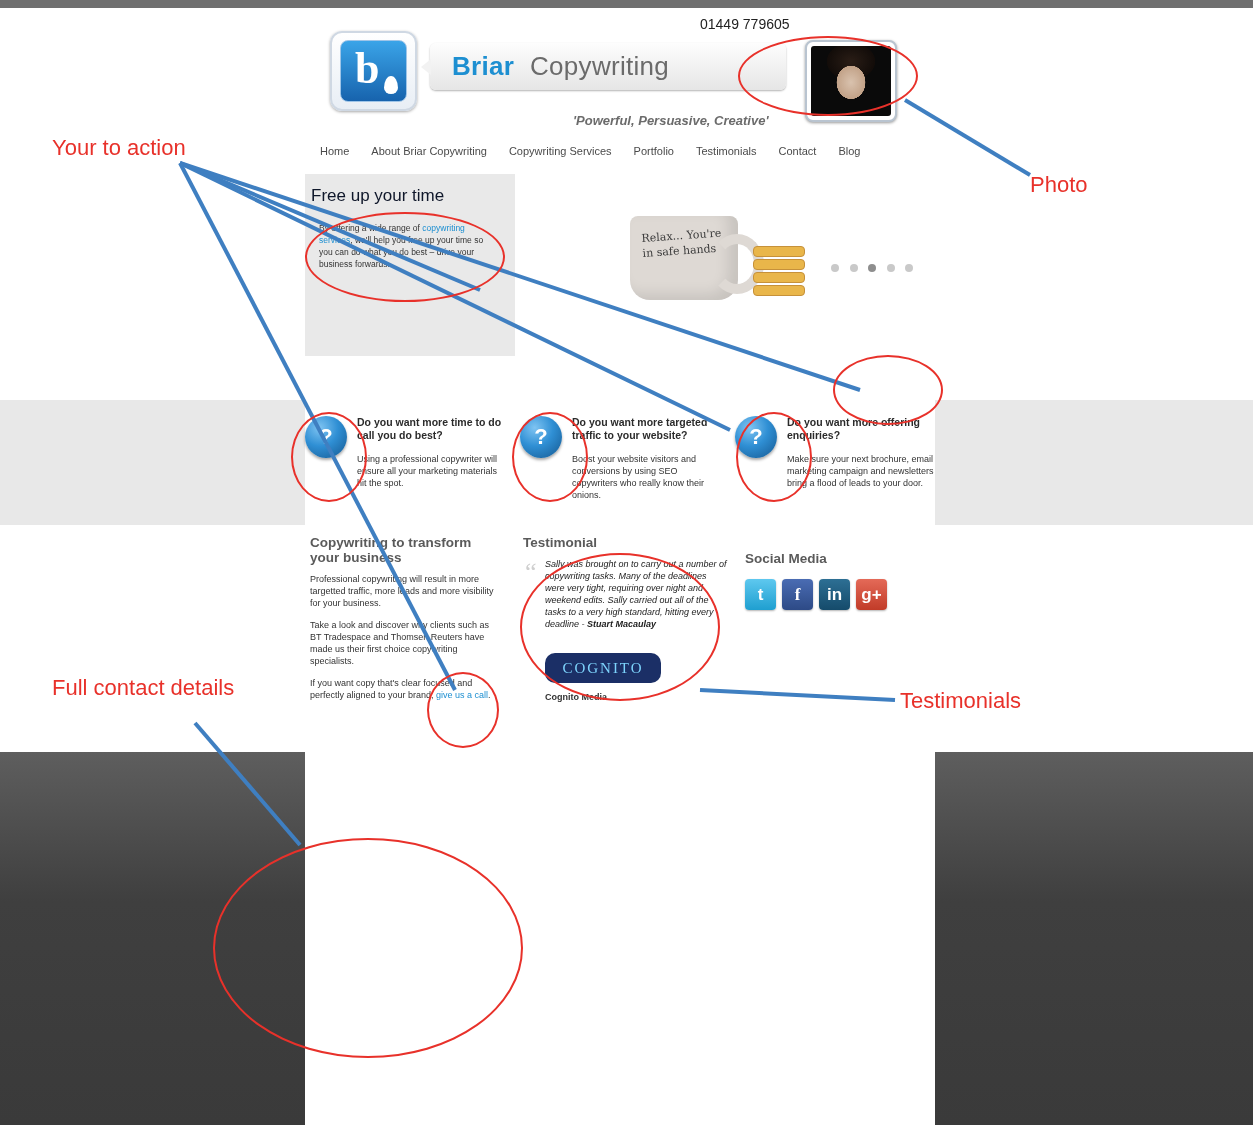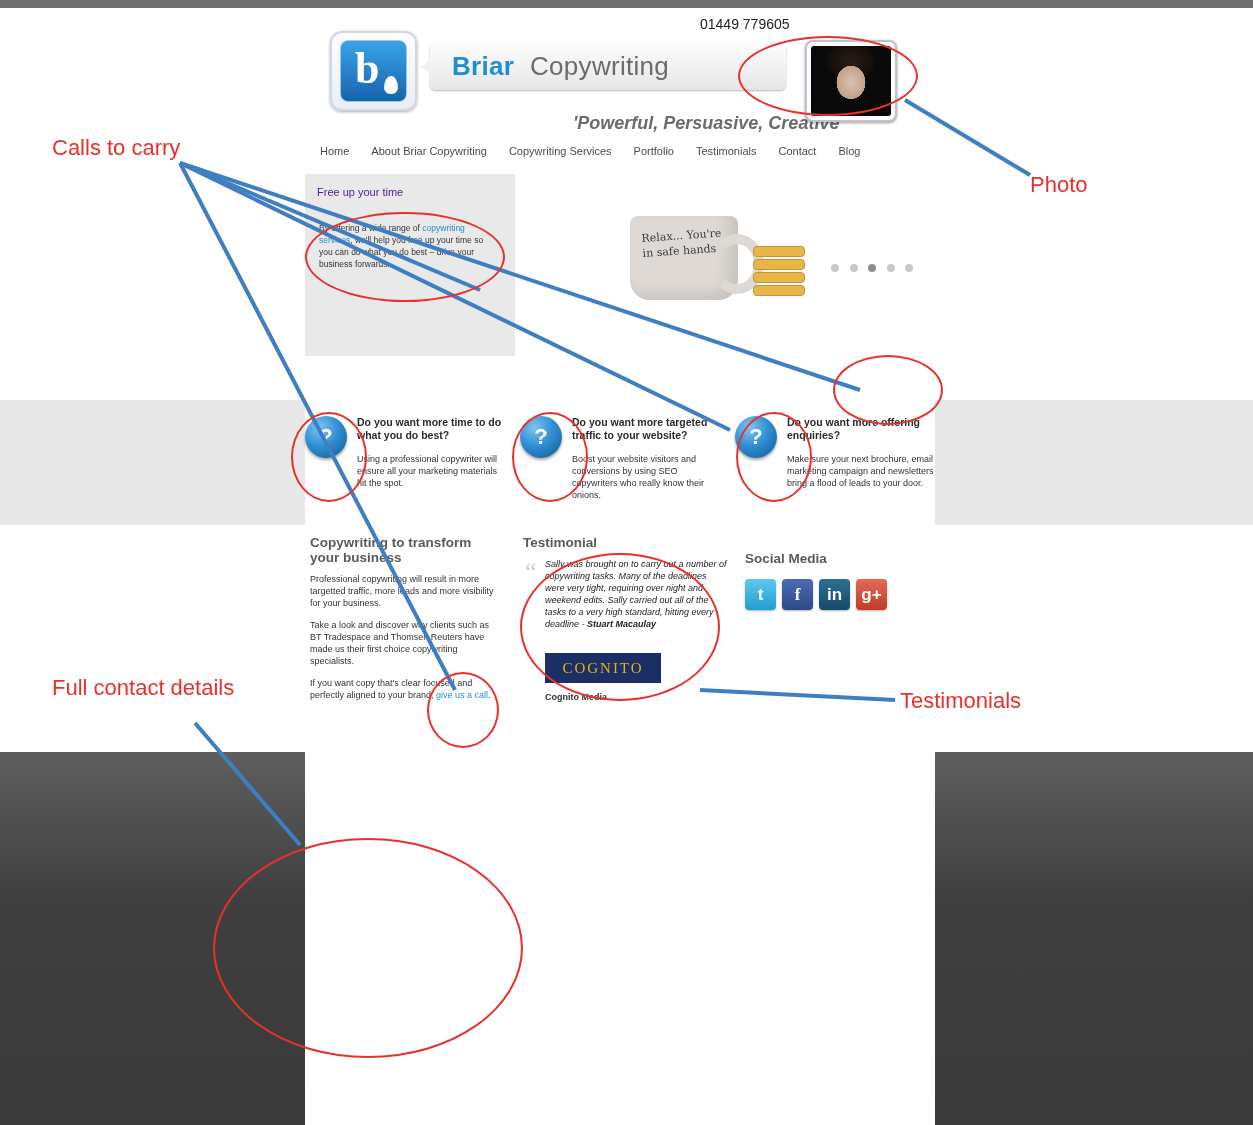--- a/index.html
+++ b/index.html
@@ -63,21 +63,21 @@
     color: #1d8fd1; letter-spacing: .3px;
   }
   .brand-2 {
     position: absolute; left: 100px; top: 8px; font-size: 26px;
     color: #6b6b6b; letter-spacing: .3px;
   }
   .phone {
     position: absolute; left: 395px; top: 8px; font-size: 14px; color: #222;
   }
   .tagline {
-    position: absolute; left: 268px; top: 105px; font-size: 18px;
+    position: absolute; left: 268px; top: 105px; font-size: 13px;
     font-style: italic; font-weight: bold; color: #6b6b6b;
   }
   .photo-frame {
     position: absolute; left: 500px; top: 32px; width: 92px; height: 82px;
     background: #fff; border: 2px solid #b9c4d0; border-radius: 8px;
     box-shadow: 0 1px 3px rgba(0,0,0,.4); padding: 4px;
   }
   .photo-img {
     width: 100%; height: 100%;
     background:
@@ -93,21 +93,21 @@
   .nav-list { position: absolute; left: 15px; top: 3px; white-space: nowrap; }
   .nav-item {
     display: inline-block; font-size: 11px; color: #4a4a4a; margin-right: 22px;
     cursor: pointer;
   }
   
   .banner {
     position: relative; margin: 8px 0 0 0; height: 182px; background: #e9e9e9;
   }
   .banner-head {
-    position: absolute; left: 12px; top: 12px; font-size: 11px; color: #4c1d95;
+    position: absolute; left: 6px; top: 12px; font-size: 17px; color: #0f172a;
   }
   .banner-copy {
     position: absolute; left: 14px; top: 48px; width: 178px;
     font-size: 8.5px; line-height: 12px; color: #333;
   }
   .banner-copy a { color: #1d8fd1; text-decoration: none; }
   .slide {
     position: absolute; left: 210px; top: 0px; width: 420px; height: 182px;
     background: #ffffff;
   }
@@ -204,22 +204,22 @@
     font-size: 9px; font-style: italic; color: #222; line-height: 12px;
     padding-left: 22px;
   }
   .quote b { font-style: italic; }
   .quote-mark {
     position: absolute; left: 2px; top: 22px; font-size: 26px; color: #cfcfcf;
     font-family: "Liberation Serif", serif;
   }
   .cognito {
     position: absolute; left: 22px; top: 118px; width: 116px; height: 30px;
-    background: #1b2f66; color: #eab308; font-family: "Liberation Serif", serif;
-    font-size: 15px; letter-spacing: 2px; text-align: center; line-height: 30px;
+    background: #1b2f66; color: #7dd3fc; font-family: "Liberation Serif", serif;
+    font-size: 15px; letter-spacing: 2px; text-align: center; line-height: 30px; border-radius: 10px;
   }
   .cognito-cap {
     position: absolute; left: 22px; top: 157px; font-size: 9px; font-weight: bold;
     color: #333;
   }
   .social { position: absolute; top: 28px; left: 0; }
   .sicon {
     display: inline-block; width: 31px; height: 31px; margin-right: 6px;
     border-radius: 4px; color: #fff; font-weight: bold; font-size: 17px;
     text-align: center; line-height: 31px; vertical-align: top;
@@ -384,21 +384,21 @@
       </div>
     </div>
 
   </div>
 
   <div class="qrow">
     <div class="qcol c1">
       <div class="qmark">
           <span>?</span>
         </div>
-      <div class="qtitle">Do you want more time to do what you do best?</div>
+      <div class="qtitle">Do you want more time to do call you do best?</div>
       <div class="qbody">Using a professional copywriter will ensure all your marketing materials hit the spot.</div>
     </div>
     <div class="qcol c2">
       <div class="qmark">
           <span>?</span>
         </div>
       <div class="qtitle">Do you want more targeted traffic to your website?</div>
       <div class="qbody">Boost your website visitors and conversions by using SEO copywriters who really know their onions.</div>
     </div>
     <div class="qcol c3">
@@ -455,18 +455,18 @@
   <div class="ell" style="left:738px; top:36px; width:180px; height:80px;"></div>
   <div class="ell" style="left:305px; top:212px; width:200px; height:90px;"></div>
   <div class="ell" style="left:833px; top:355px; width:110px; height:70px;"></div>
   <div class="ell" style="left:291px; top:412px; width:76px; height:90px;"></div>
   <div class="ell" style="left:512px; top:412px; width:76px; height:90px;"></div>
   <div class="ell" style="left:736px; top:412px; width:76px; height:90px;"></div>
   <div class="ell" style="left:520px; top:553px; width:200px; height:148px;"></div>
   <div class="ell" style="left:427px; top:672px; width:72px; height:76px;"></div>
   <div class="ell" style="left:213px; top:838px; width:310px; height:220px;"></div>
 
-  <div class="anno" style="left:52px; top:135px;">Calls to carry</div>
+  <div class="anno" style="left:52px; top:135px;">Your to action</div>
   <div class="anno" style="left:1030px; top:172px;">Photo</div>
   <div class="anno" style="left:900px; top:688px;">Testimonials</div>
   <div class="anno" style="left:52px; top:675px;">Full contact details</div>
 
 </div>
 
 </body></html>

